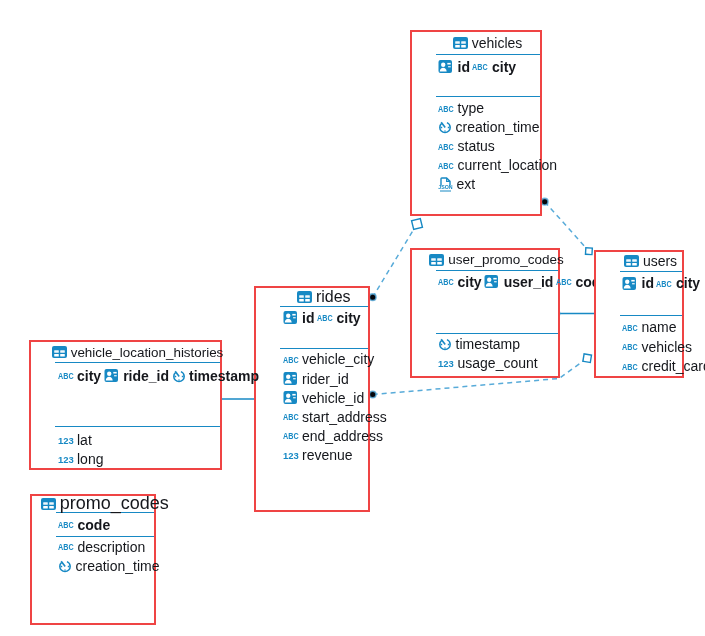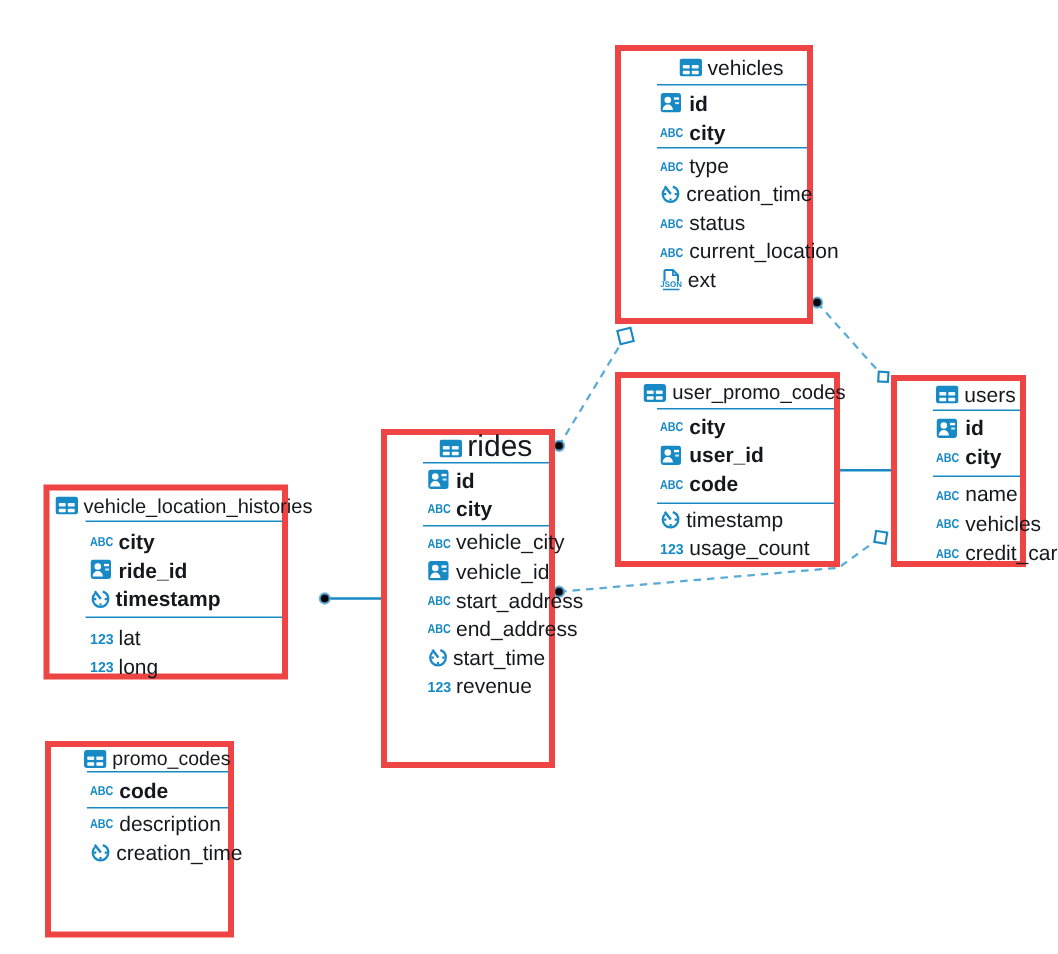--- a/index.html
+++ b/index.html
@@ -1,20 +1,20 @@
 <!DOCTYPE html>
 <html><head><meta charset="utf-8">
 <style>
 * { margin:0; padding:0; box-sizing:border-box; }
 html,body { width:705px; height:636px; background:#fff; overflow:hidden; }
 body { position:relative; font-family:"Liberation Sans",sans-serif; color:#15171c; }
 .ov { position:absolute; left:0; top:0; }
-.tbl { position:absolute; background:#fff; border:4px solid #ef4444; display:flex; flex-direction:column;padding-left:24px; }
+.tbl { position:absolute; background:#fff; border:2px solid #ef4444; display:flex; flex-direction:column;padding-left:24px; }
 .hdr { flex:none; display:flex; align-items:center; justify-content:center; gap:4px; border-bottom:1px solid #1789c4; font-size:14px; }
-.pksec { flex:none; border-bottom:1px solid #1789c4; display:flex; flex-direction:column; }
+.pksec { flex:none; border-bottom:1px solid #1789c4; display:flex; }
 .body { flex:1; display:flex; flex-direction:column; }
 .row { flex:none; display:flex; align-items:center; padding-left:2.5px; font-size:14px; }
 .row svg { margin-right:3.5px; }
 .row.pk { font-weight:bold; }
 </style></head>
 <body>
 <svg class="ov" width="705" height="636" viewBox="0 0 705 636">
 <line x1="216.5" y1="399" x2="255" y2="399" stroke="#1789c4" stroke-width="1.7"></line>
 <line x1="556.4" y1="313.5" x2="596" y2="313.5" stroke="#1789c4" stroke-width="1.7"></line>
 <line x1="417" y1="224" x2="372.7" y2="297.2" stroke="#58abd9" stroke-width="1.5" stroke-dasharray="5 4"></line>
@@ -92,21 +92,21 @@
           <path d="M3 8.5 V1.8 Q3 1 3.8 1 H8.6 L12 4.4 V8.5" stroke="#1789c4" stroke-width="1.4" fill="none"></path>
           <path d="M8.6 1 V4.4 H12" stroke="#1789c4" stroke-width="1.1" fill="none"></path>
           <text x="0.2" y="12.4" font-family="Liberation Sans,sans-serif" font-size="5.4" font-weight="bold" fill="#1789c4" textLength="14.4" lengthAdjust="spacingAndGlyphs">JSON</text>
           <path d="M2 14 H13" stroke="#1789c4" stroke-width="1"></path>
         </svg>
         <span>ext</span>
       </div>
     </div>
 </div>
 <div class="tbl" style="left:254px;top:285.5px;width:115.5px;height:226px">
-<div class="hdr" style="height:19px;font-size:20px">
+<div class="hdr" style="height:19px;font-size:16px">
       <svg width="15" height="12" viewBox="0 0 15 12" style="flex:none">
         <rect x="0" y="0" width="15" height="12" rx="2" fill="#1789c4"></rect>
         <rect x="2.2" y="4.3" width="4.6" height="2.4" rx="0.5" fill="#fff" opacity="0.93"></rect>
         <rect x="8.2" y="4.3" width="4.6" height="2.4" rx="0.5" fill="#fff" opacity="0.93"></rect>
         <rect x="2.2" y="8.1" width="4.6" height="2.4" rx="0.5" fill="#fff"></rect>
         <rect x="8.2" y="8.1" width="4.6" height="2.4" rx="0.5" fill="#fff"></rect>
       </svg>
       <span>rides</span>
     </div>
 <div class="pksec" style="height:42.6px;padding-top:2.0px">
@@ -135,212 +135,212 @@
         <span>vehicle_city</span>
       </div>
       <div class="row" style="height:19.05px">
         <svg width="16" height="13" viewBox="0 0 16 13" style="flex:none">
           <rect x="0.5" y="0" width="13.5" height="13" rx="2" fill="#1789c4"></rect>
           <circle cx="5.2" cy="4.7" r="2.2" fill="#fff"></circle>
           <path d="M1.7 11.4 Q2.3 7.7 5.2 7.7 Q8.1 7.7 8.7 11.4 Z" fill="#fff"></path>
           <rect x="9.3" y="2.9" width="3.4" height="1.6" fill="#fff"></rect>
           <rect x="10.1" y="6" width="2.6" height="1.4" fill="#fff" opacity="0.8"></rect>
         </svg>
+        <span>rider_id</span>
+      </div>
+      <div class="row" style="height:19.05px">
+        <svg width="16" height="13" viewBox="0 0 16 13" style="flex:none">
+          <rect x="0.5" y="0" width="13.5" height="13" rx="2" fill="#1789c4"></rect>
+          <circle cx="5.2" cy="4.7" r="2.2" fill="#fff"></circle>
+          <path d="M1.7 11.4 Q2.3 7.7 5.2 7.7 Q8.1 7.7 8.7 11.4 Z" fill="#fff"></path>
+          <rect x="9.3" y="2.9" width="3.4" height="1.6" fill="#fff"></rect>
+          <rect x="10.1" y="6" width="2.6" height="1.4" fill="#fff" opacity="0.8"></rect>
+        </svg>
         <span>vehicle_id</span>
       </div>
       <div class="row" style="height:19.05px">
         <svg width="16" height="9" viewBox="0 0 16 9" style="flex:none">
           <text x="0" y="8" font-family="Liberation Sans,sans-serif" font-size="8.6" font-weight="bold" fill="#1789c4" textLength="15.6" lengthAdjust="spacingAndGlyphs">ABC</text>
         </svg>
         <span>start_address</span>
       </div>
       <div class="row" style="height:19.05px">
         <svg width="16" height="9" viewBox="0 0 16 9" style="flex:none">
           <text x="0" y="8" font-family="Liberation Sans,sans-serif" font-size="8.6" font-weight="bold" fill="#1789c4" textLength="15.6" lengthAdjust="spacingAndGlyphs">ABC</text>
         </svg>
         <span>end_address</span>
       </div>
       <div class="row" style="height:19.05px">
+        <svg width="16" height="10" viewBox="0 0 16 10" style="flex:none">
+          <text x="0" y="9" font-family="Liberation Sans,sans-serif" font-size="9.6" font-weight="bold" fill="#1789c4" textLength="15.8" lengthAdjust="spacingAndGlyphs">123</text>
+        </svg>
+        <span>revenue</span>
+      </div>
+    </div>
+</div>
+<div class="tbl" style="left:409.5px;top:248px;width:150px;height:130px">
+<div class="hdr" style="height:20.8px;font-size:13.5px">
+      <svg width="15" height="12" viewBox="0 0 15 12" style="flex:none">
+        <rect x="0" y="0" width="15" height="12" rx="2" fill="#1789c4"></rect>
+        <rect x="2.2" y="4.3" width="4.6" height="2.4" rx="0.5" fill="#fff" opacity="0.93"></rect>
+        <rect x="8.2" y="4.3" width="4.6" height="2.4" rx="0.5" fill="#fff" opacity="0.93"></rect>
+        <rect x="2.2" y="8.1" width="4.6" height="2.4" rx="0.5" fill="#fff"></rect>
+        <rect x="8.2" y="8.1" width="4.6" height="2.4" rx="0.5" fill="#fff"></rect>
+      </svg>
+      <span>user_promo_codes</span>
+    </div>
+<div class="pksec" style="height:63.1px;padding-top:1.2px">
+      <div class="row pk" style="height:19.4px">
+        <svg width="16" height="9" viewBox="0 0 16 9" style="flex:none">
+          <text x="0" y="8" font-family="Liberation Sans,sans-serif" font-size="8.6" font-weight="bold" fill="#1789c4" textLength="15.6" lengthAdjust="spacingAndGlyphs">ABC</text>
+        </svg>
+        <span>city</span>
+      </div>
+      <div class="row pk" style="height:19.4px">
+        <svg width="16" height="13" viewBox="0 0 16 13" style="flex:none">
+          <rect x="0.5" y="0" width="13.5" height="13" rx="2" fill="#1789c4"></rect>
+          <circle cx="5.2" cy="4.7" r="2.2" fill="#fff"></circle>
+          <path d="M1.7 11.4 Q2.3 7.7 5.2 7.7 Q8.1 7.7 8.7 11.4 Z" fill="#fff"></path>
+          <rect x="9.3" y="2.9" width="3.4" height="1.6" fill="#fff"></rect>
+          <rect x="10.1" y="6" width="2.6" height="1.4" fill="#fff" opacity="0.8"></rect>
+        </svg>
+        <span>user_id</span>
+      </div>
+      <div class="row pk" style="height:19.4px">
+        <svg width="16" height="9" viewBox="0 0 16 9" style="flex:none">
+          <text x="0" y="8" font-family="Liberation Sans,sans-serif" font-size="8.6" font-weight="bold" fill="#1789c4" textLength="15.6" lengthAdjust="spacingAndGlyphs">ABC</text>
+        </svg>
+        <span>code</span>
+      </div>
+    </div>
+<div class="body" style="padding-top:0.5px">
+      <div class="row" style="height:18.9px">
         <svg width="14" height="14" viewBox="0 0 14 14" style="flex:none">
           <g stroke="#1789c4" fill="none">
             <circle cx="7" cy="7.4" r="5.2" stroke-width="1.5" stroke-dasharray="27.17 5.5" stroke-dashoffset="6.77"></circle>
             <path d="M3.2 2.2 L7.2 7.4" stroke-width="1.6"></path>
             <path d="M2.6 7.4 h1.6 M9.8 7.4 h1.6 M7 11.6 v-1.2" stroke-width="1.5"></path>
           </g>
         </svg>
-        <span>start_time</span>
-      </div>
-      <div class="row" style="height:19.05px">
+        <span>timestamp</span>
+      </div>
+      <div class="row" style="height:18.9px">
         <svg width="16" height="10" viewBox="0 0 16 10" style="flex:none">
           <text x="0" y="9" font-family="Liberation Sans,sans-serif" font-size="9.6" font-weight="bold" fill="#1789c4" textLength="15.8" lengthAdjust="spacingAndGlyphs">123</text>
         </svg>
-        <span>revenue</span>
-      </div>
-    </div>
-</div>
-<div class="tbl" style="left:409.5px;top:248px;width:150px;height:130px">
-<div class="hdr" style="height:20.8px;font-size:13.5px">
-      <svg width="15" height="12" viewBox="0 0 15 12" style="flex:none">
-        <rect x="0" y="0" width="15" height="12" rx="2" fill="#1789c4"></rect>
-        <rect x="2.2" y="4.3" width="4.6" height="2.4" rx="0.5" fill="#fff" opacity="0.93"></rect>
-        <rect x="8.2" y="4.3" width="4.6" height="2.4" rx="0.5" fill="#fff" opacity="0.93"></rect>
-        <rect x="2.2" y="8.1" width="4.6" height="2.4" rx="0.5" fill="#fff"></rect>
-        <rect x="8.2" y="8.1" width="4.6" height="2.4" rx="0.5" fill="#fff"></rect>
-      </svg>
-      <span>user_promo_codes</span>
-    </div>
-<div class="pksec" style="height:63.1px;padding-top:1.2px">
-      <div class="row pk" style="height:19.4px">
-        <svg width="16" height="9" viewBox="0 0 16 9" style="flex:none">
-          <text x="0" y="8" font-family="Liberation Sans,sans-serif" font-size="8.6" font-weight="bold" fill="#1789c4" textLength="15.6" lengthAdjust="spacingAndGlyphs">ABC</text>
-        </svg>
-        <span>city</span>
-      </div>
-      <div class="row pk" style="height:19.4px">
-        <svg width="16" height="13" viewBox="0 0 16 13" style="flex:none">
-          <rect x="0.5" y="0" width="13.5" height="13" rx="2" fill="#1789c4"></rect>
-          <circle cx="5.2" cy="4.7" r="2.2" fill="#fff"></circle>
-          <path d="M1.7 11.4 Q2.3 7.7 5.2 7.7 Q8.1 7.7 8.7 11.4 Z" fill="#fff"></path>
-          <rect x="9.3" y="2.9" width="3.4" height="1.6" fill="#fff"></rect>
-          <rect x="10.1" y="6" width="2.6" height="1.4" fill="#fff" opacity="0.8"></rect>
-        </svg>
-        <span>user_id</span>
-      </div>
-      <div class="row pk" style="height:19.4px">
-        <svg width="16" height="9" viewBox="0 0 16 9" style="flex:none">
-          <text x="0" y="8" font-family="Liberation Sans,sans-serif" font-size="8.6" font-weight="bold" fill="#1789c4" textLength="15.6" lengthAdjust="spacingAndGlyphs">ABC</text>
-        </svg>
-        <span>code</span>
-      </div>
-    </div>
-<div class="body" style="padding-top:0.5px">
-      <div class="row" style="height:18.9px">
+        <span>usage_count</span>
+      </div>
+    </div>
+</div>
+<div class="tbl" style="left:593.5px;top:249.6px;width:90px;height:128.3px">
+<div class="hdr" style="height:20.4px;font-size:14px">
+      <svg width="15" height="12" viewBox="0 0 15 12" style="flex:none">
+        <rect x="0" y="0" width="15" height="12" rx="2" fill="#1789c4"></rect>
+        <rect x="2.2" y="4.3" width="4.6" height="2.4" rx="0.5" fill="#fff" opacity="0.93"></rect>
+        <rect x="8.2" y="4.3" width="4.6" height="2.4" rx="0.5" fill="#fff" opacity="0.93"></rect>
+        <rect x="2.2" y="8.1" width="4.6" height="2.4" rx="0.5" fill="#fff"></rect>
+        <rect x="8.2" y="8.1" width="4.6" height="2.4" rx="0.5" fill="#fff"></rect>
+      </svg>
+      <span>users</span>
+    </div>
+<div class="pksec" style="height:44.3px;padding-top:1.75px">
+      <div class="row pk" style="height:18.9px">
+        <svg width="16" height="13" viewBox="0 0 16 13" style="flex:none">
+          <rect x="0.5" y="0" width="13.5" height="13" rx="2" fill="#1789c4"></rect>
+          <circle cx="5.2" cy="4.7" r="2.2" fill="#fff"></circle>
+          <path d="M1.7 11.4 Q2.3 7.7 5.2 7.7 Q8.1 7.7 8.7 11.4 Z" fill="#fff"></path>
+          <rect x="9.3" y="2.9" width="3.4" height="1.6" fill="#fff"></rect>
+          <rect x="10.1" y="6" width="2.6" height="1.4" fill="#fff" opacity="0.8"></rect>
+        </svg>
+        <span>id</span>
+      </div>
+      <div class="row pk" style="height:18.9px">
+        <svg width="16" height="9" viewBox="0 0 16 9" style="flex:none">
+          <text x="0" y="8" font-family="Liberation Sans,sans-serif" font-size="8.6" font-weight="bold" fill="#1789c4" textLength="15.6" lengthAdjust="spacingAndGlyphs">ABC</text>
+        </svg>
+        <span>city</span>
+      </div>
+    </div>
+<div class="body" style="padding-top:1.0px">
+      <div class="row" style="height:19.6px">
+        <svg width="16" height="9" viewBox="0 0 16 9" style="flex:none">
+          <text x="0" y="8" font-family="Liberation Sans,sans-serif" font-size="8.6" font-weight="bold" fill="#1789c4" textLength="15.6" lengthAdjust="spacingAndGlyphs">ABC</text>
+        </svg>
+        <span>name</span>
+      </div>
+      <div class="row" style="height:19.6px">
+        <svg width="16" height="9" viewBox="0 0 16 9" style="flex:none">
+          <text x="0" y="8" font-family="Liberation Sans,sans-serif" font-size="8.6" font-weight="bold" fill="#1789c4" textLength="15.6" lengthAdjust="spacingAndGlyphs">ABC</text>
+        </svg>
+        <span>vehicles</span>
+      </div>
+      <div class="row" style="height:19.6px">
+        <svg width="16" height="9" viewBox="0 0 16 9" style="flex:none">
+          <text x="0" y="8" font-family="Liberation Sans,sans-serif" font-size="8.6" font-weight="bold" fill="#1789c4" textLength="15.6" lengthAdjust="spacingAndGlyphs">ABC</text>
+        </svg>
+        <span>credit_card</span>
+      </div>
+    </div>
+</div>
+<div class="tbl" style="left:29px;top:340px;width:193px;height:130px">
+<div class="hdr" style="height:21px;font-size:13.4px">
+      <svg width="15" height="12" viewBox="0 0 15 12" style="flex:none">
+        <rect x="0" y="0" width="15" height="12" rx="2" fill="#1789c4"></rect>
+        <rect x="2.2" y="4.3" width="4.6" height="2.4" rx="0.5" fill="#fff" opacity="0.93"></rect>
+        <rect x="8.2" y="4.3" width="4.6" height="2.4" rx="0.5" fill="#fff" opacity="0.93"></rect>
+        <rect x="2.2" y="8.1" width="4.6" height="2.4" rx="0.5" fill="#fff"></rect>
+        <rect x="8.2" y="8.1" width="4.6" height="2.4" rx="0.5" fill="#fff"></rect>
+      </svg>
+      <span>vehicle_location_histories</span>
+    </div>
+<div class="pksec" style="height:63.8px;padding-top:3.5px">
+      <div class="row pk" style="height:18.9px">
+        <svg width="16" height="9" viewBox="0 0 16 9" style="flex:none">
+          <text x="0" y="8" font-family="Liberation Sans,sans-serif" font-size="8.6" font-weight="bold" fill="#1789c4" textLength="15.6" lengthAdjust="spacingAndGlyphs">ABC</text>
+        </svg>
+        <span>city</span>
+      </div>
+      <div class="row pk" style="height:18.9px">
+        <svg width="16" height="13" viewBox="0 0 16 13" style="flex:none">
+          <rect x="0.5" y="0" width="13.5" height="13" rx="2" fill="#1789c4"></rect>
+          <circle cx="5.2" cy="4.7" r="2.2" fill="#fff"></circle>
+          <path d="M1.7 11.4 Q2.3 7.7 5.2 7.7 Q8.1 7.7 8.7 11.4 Z" fill="#fff"></path>
+          <rect x="9.3" y="2.9" width="3.4" height="1.6" fill="#fff"></rect>
+          <rect x="10.1" y="6" width="2.6" height="1.4" fill="#fff" opacity="0.8"></rect>
+        </svg>
+        <span>ride_id</span>
+      </div>
+      <div class="row pk" style="height:18.9px">
         <svg width="14" height="14" viewBox="0 0 14 14" style="flex:none">
           <g stroke="#1789c4" fill="none">
             <circle cx="7" cy="7.4" r="5.2" stroke-width="1.5" stroke-dasharray="27.17 5.5" stroke-dashoffset="6.77"></circle>
             <path d="M3.2 2.2 L7.2 7.4" stroke-width="1.6"></path>
             <path d="M2.6 7.4 h1.6 M9.8 7.4 h1.6 M7 11.6 v-1.2" stroke-width="1.5"></path>
           </g>
         </svg>
         <span>timestamp</span>
       </div>
-      <div class="row" style="height:18.9px">
-        <svg width="16" height="10" viewBox="0 0 16 10" style="flex:none">
-          <text x="0" y="9" font-family="Liberation Sans,sans-serif" font-size="9.6" font-weight="bold" fill="#1789c4" textLength="15.8" lengthAdjust="spacingAndGlyphs">123</text>
-        </svg>
-        <span>usage_count</span>
-      </div>
-    </div>
-</div>
-<div class="tbl" style="left:593.5px;top:249.6px;width:90px;height:128.3px">
-<div class="hdr" style="height:20.4px;font-size:14px">
-      <svg width="15" height="12" viewBox="0 0 15 12" style="flex:none">
-        <rect x="0" y="0" width="15" height="12" rx="2" fill="#1789c4"></rect>
-        <rect x="2.2" y="4.3" width="4.6" height="2.4" rx="0.5" fill="#fff" opacity="0.93"></rect>
-        <rect x="8.2" y="4.3" width="4.6" height="2.4" rx="0.5" fill="#fff" opacity="0.93"></rect>
-        <rect x="2.2" y="8.1" width="4.6" height="2.4" rx="0.5" fill="#fff"></rect>
-        <rect x="8.2" y="8.1" width="4.6" height="2.4" rx="0.5" fill="#fff"></rect>
-      </svg>
-      <span>users</span>
-    </div>
-<div class="pksec" style="height:44.3px;padding-top:1.75px">
-      <div class="row pk" style="height:18.9px">
-        <svg width="16" height="13" viewBox="0 0 16 13" style="flex:none">
-          <rect x="0.5" y="0" width="13.5" height="13" rx="2" fill="#1789c4"></rect>
-          <circle cx="5.2" cy="4.7" r="2.2" fill="#fff"></circle>
-          <path d="M1.7 11.4 Q2.3 7.7 5.2 7.7 Q8.1 7.7 8.7 11.4 Z" fill="#fff"></path>
-          <rect x="9.3" y="2.9" width="3.4" height="1.6" fill="#fff"></rect>
-          <rect x="10.1" y="6" width="2.6" height="1.4" fill="#fff" opacity="0.8"></rect>
-        </svg>
-        <span>id</span>
-      </div>
-      <div class="row pk" style="height:18.9px">
-        <svg width="16" height="9" viewBox="0 0 16 9" style="flex:none">
-          <text x="0" y="8" font-family="Liberation Sans,sans-serif" font-size="8.6" font-weight="bold" fill="#1789c4" textLength="15.6" lengthAdjust="spacingAndGlyphs">ABC</text>
-        </svg>
-        <span>city</span>
-      </div>
-    </div>
-<div class="body" style="padding-top:1.0px">
-      <div class="row" style="height:19.6px">
-        <svg width="16" height="9" viewBox="0 0 16 9" style="flex:none">
-          <text x="0" y="8" font-family="Liberation Sans,sans-serif" font-size="8.6" font-weight="bold" fill="#1789c4" textLength="15.6" lengthAdjust="spacingAndGlyphs">ABC</text>
-        </svg>
-        <span>name</span>
-      </div>
-      <div class="row" style="height:19.6px">
-        <svg width="16" height="9" viewBox="0 0 16 9" style="flex:none">
-          <text x="0" y="8" font-family="Liberation Sans,sans-serif" font-size="8.6" font-weight="bold" fill="#1789c4" textLength="15.6" lengthAdjust="spacingAndGlyphs">ABC</text>
-        </svg>
-        <span>vehicles</span>
-      </div>
-      <div class="row" style="height:19.6px">
-        <svg width="16" height="9" viewBox="0 0 16 9" style="flex:none">
-          <text x="0" y="8" font-family="Liberation Sans,sans-serif" font-size="8.6" font-weight="bold" fill="#1789c4" textLength="15.6" lengthAdjust="spacingAndGlyphs">ABC</text>
-        </svg>
-        <span>credit_card</span>
-      </div>
-    </div>
-</div>
-<div class="tbl" style="left:29px;top:323px;width:163px;height:130px">
-<div class="hdr" style="height:21px;font-size:13.4px">
-      <svg width="15" height="12" viewBox="0 0 15 12" style="flex:none">
-        <rect x="0" y="0" width="15" height="12" rx="2" fill="#1789c4"></rect>
-        <rect x="2.2" y="4.3" width="4.6" height="2.4" rx="0.5" fill="#fff" opacity="0.93"></rect>
-        <rect x="8.2" y="4.3" width="4.6" height="2.4" rx="0.5" fill="#fff" opacity="0.93"></rect>
-        <rect x="2.2" y="8.1" width="4.6" height="2.4" rx="0.5" fill="#fff"></rect>
-        <rect x="8.2" y="8.1" width="4.6" height="2.4" rx="0.5" fill="#fff"></rect>
-      </svg>
-      <span>vehicle_location_histories</span>
-    </div>
-<div class="pksec" style="height:63.8px;padding-top:3.5px">
-      <div class="row pk" style="height:18.9px">
-        <svg width="16" height="9" viewBox="0 0 16 9" style="flex:none">
-          <text x="0" y="8" font-family="Liberation Sans,sans-serif" font-size="8.6" font-weight="bold" fill="#1789c4" textLength="15.6" lengthAdjust="spacingAndGlyphs">ABC</text>
-        </svg>
-        <span>city</span>
-      </div>
-      <div class="row pk" style="height:18.9px">
-        <svg width="16" height="13" viewBox="0 0 16 13" style="flex:none">
-          <rect x="0.5" y="0" width="13.5" height="13" rx="2" fill="#1789c4"></rect>
-          <circle cx="5.2" cy="4.7" r="2.2" fill="#fff"></circle>
-          <path d="M1.7 11.4 Q2.3 7.7 5.2 7.7 Q8.1 7.7 8.7 11.4 Z" fill="#fff"></path>
-          <rect x="9.3" y="2.9" width="3.4" height="1.6" fill="#fff"></rect>
-          <rect x="10.1" y="6" width="2.6" height="1.4" fill="#fff" opacity="0.8"></rect>
-        </svg>
-        <span>ride_id</span>
-      </div>
-      <div class="row pk" style="height:18.9px">
-        <svg width="14" height="14" viewBox="0 0 14 14" style="flex:none">
-          <g stroke="#1789c4" fill="none">
-            <circle cx="7" cy="7.4" r="5.2" stroke-width="1.5" stroke-dasharray="27.17 5.5" stroke-dashoffset="6.77"></circle>
-            <path d="M3.2 2.2 L7.2 7.4" stroke-width="1.6"></path>
-            <path d="M2.6 7.4 h1.6 M9.8 7.4 h1.6 M7 11.6 v-1.2" stroke-width="1.5"></path>
-          </g>
-        </svg>
-        <span>timestamp</span>
-      </div>
     </div>
 <div class="body" style="padding-top:3.2px">
       <div class="row" style="height:19.5px">
         <svg width="16" height="10" viewBox="0 0 16 10" style="flex:none">
           <text x="0" y="9" font-family="Liberation Sans,sans-serif" font-size="9.6" font-weight="bold" fill="#1789c4" textLength="15.8" lengthAdjust="spacingAndGlyphs">123</text>
         </svg>
         <span>lat</span>
       </div>
       <div class="row" style="height:19.5px">
         <svg width="16" height="10" viewBox="0 0 16 10" style="flex:none">
           <text x="0" y="9" font-family="Liberation Sans,sans-serif" font-size="9.6" font-weight="bold" fill="#1789c4" textLength="15.8" lengthAdjust="spacingAndGlyphs">123</text>
         </svg>
         <span>long</span>
       </div>
     </div>
 </div>
 <div class="tbl" style="left:29.5px;top:493.5px;width:126.5px;height:131px">
-<div class="hdr" style="height:17px;font-size:13px">
+<div class="hdr" style="height:17px;font-size:18px">
       <svg width="15" height="12" viewBox="0 0 15 12" style="flex:none">
         <rect x="0" y="0" width="15" height="12" rx="2" fill="#1789c4"></rect>
         <rect x="2.2" y="4.3" width="4.6" height="2.4" rx="0.5" fill="#fff" opacity="0.93"></rect>
         <rect x="8.2" y="4.3" width="4.6" height="2.4" rx="0.5" fill="#fff" opacity="0.93"></rect>
         <rect x="2.2" y="8.1" width="4.6" height="2.4" rx="0.5" fill="#fff"></rect>
         <rect x="8.2" y="8.1" width="4.6" height="2.4" rx="0.5" fill="#fff"></rect>
       </svg>
       <span>promo_codes</span>
     </div>
 <div class="pksec" style="height:24.2px;padding-top:2.8px">

